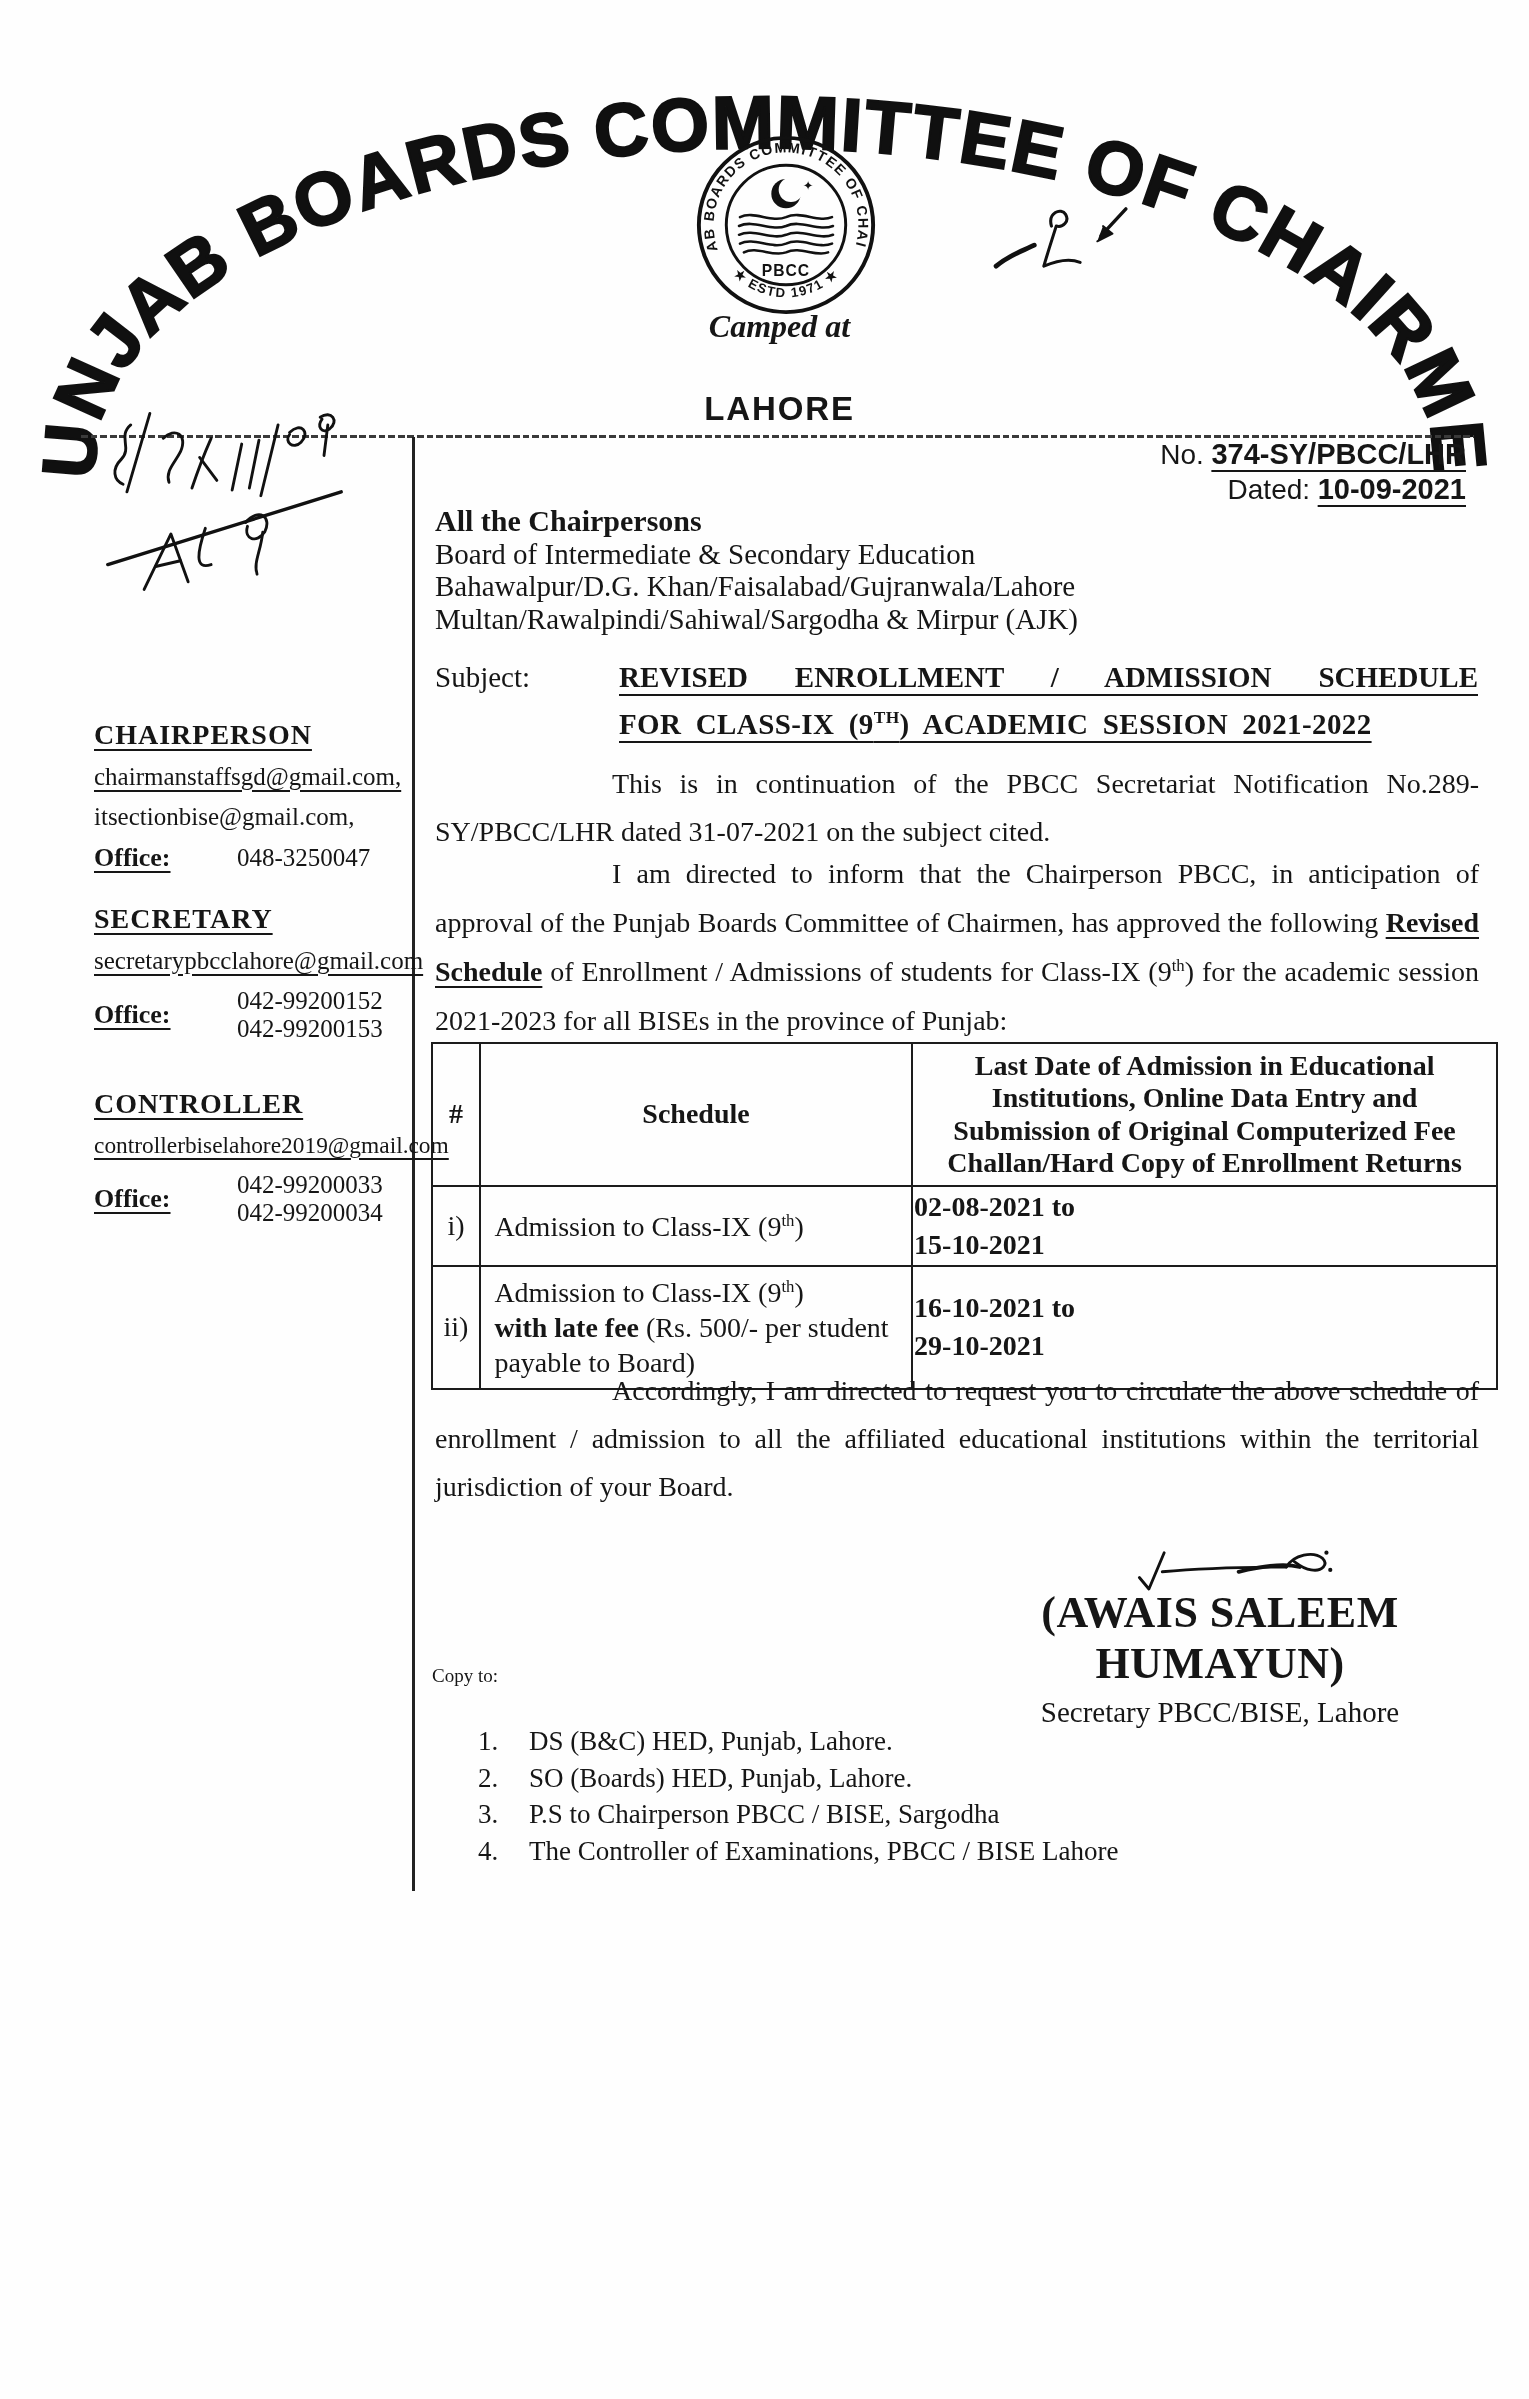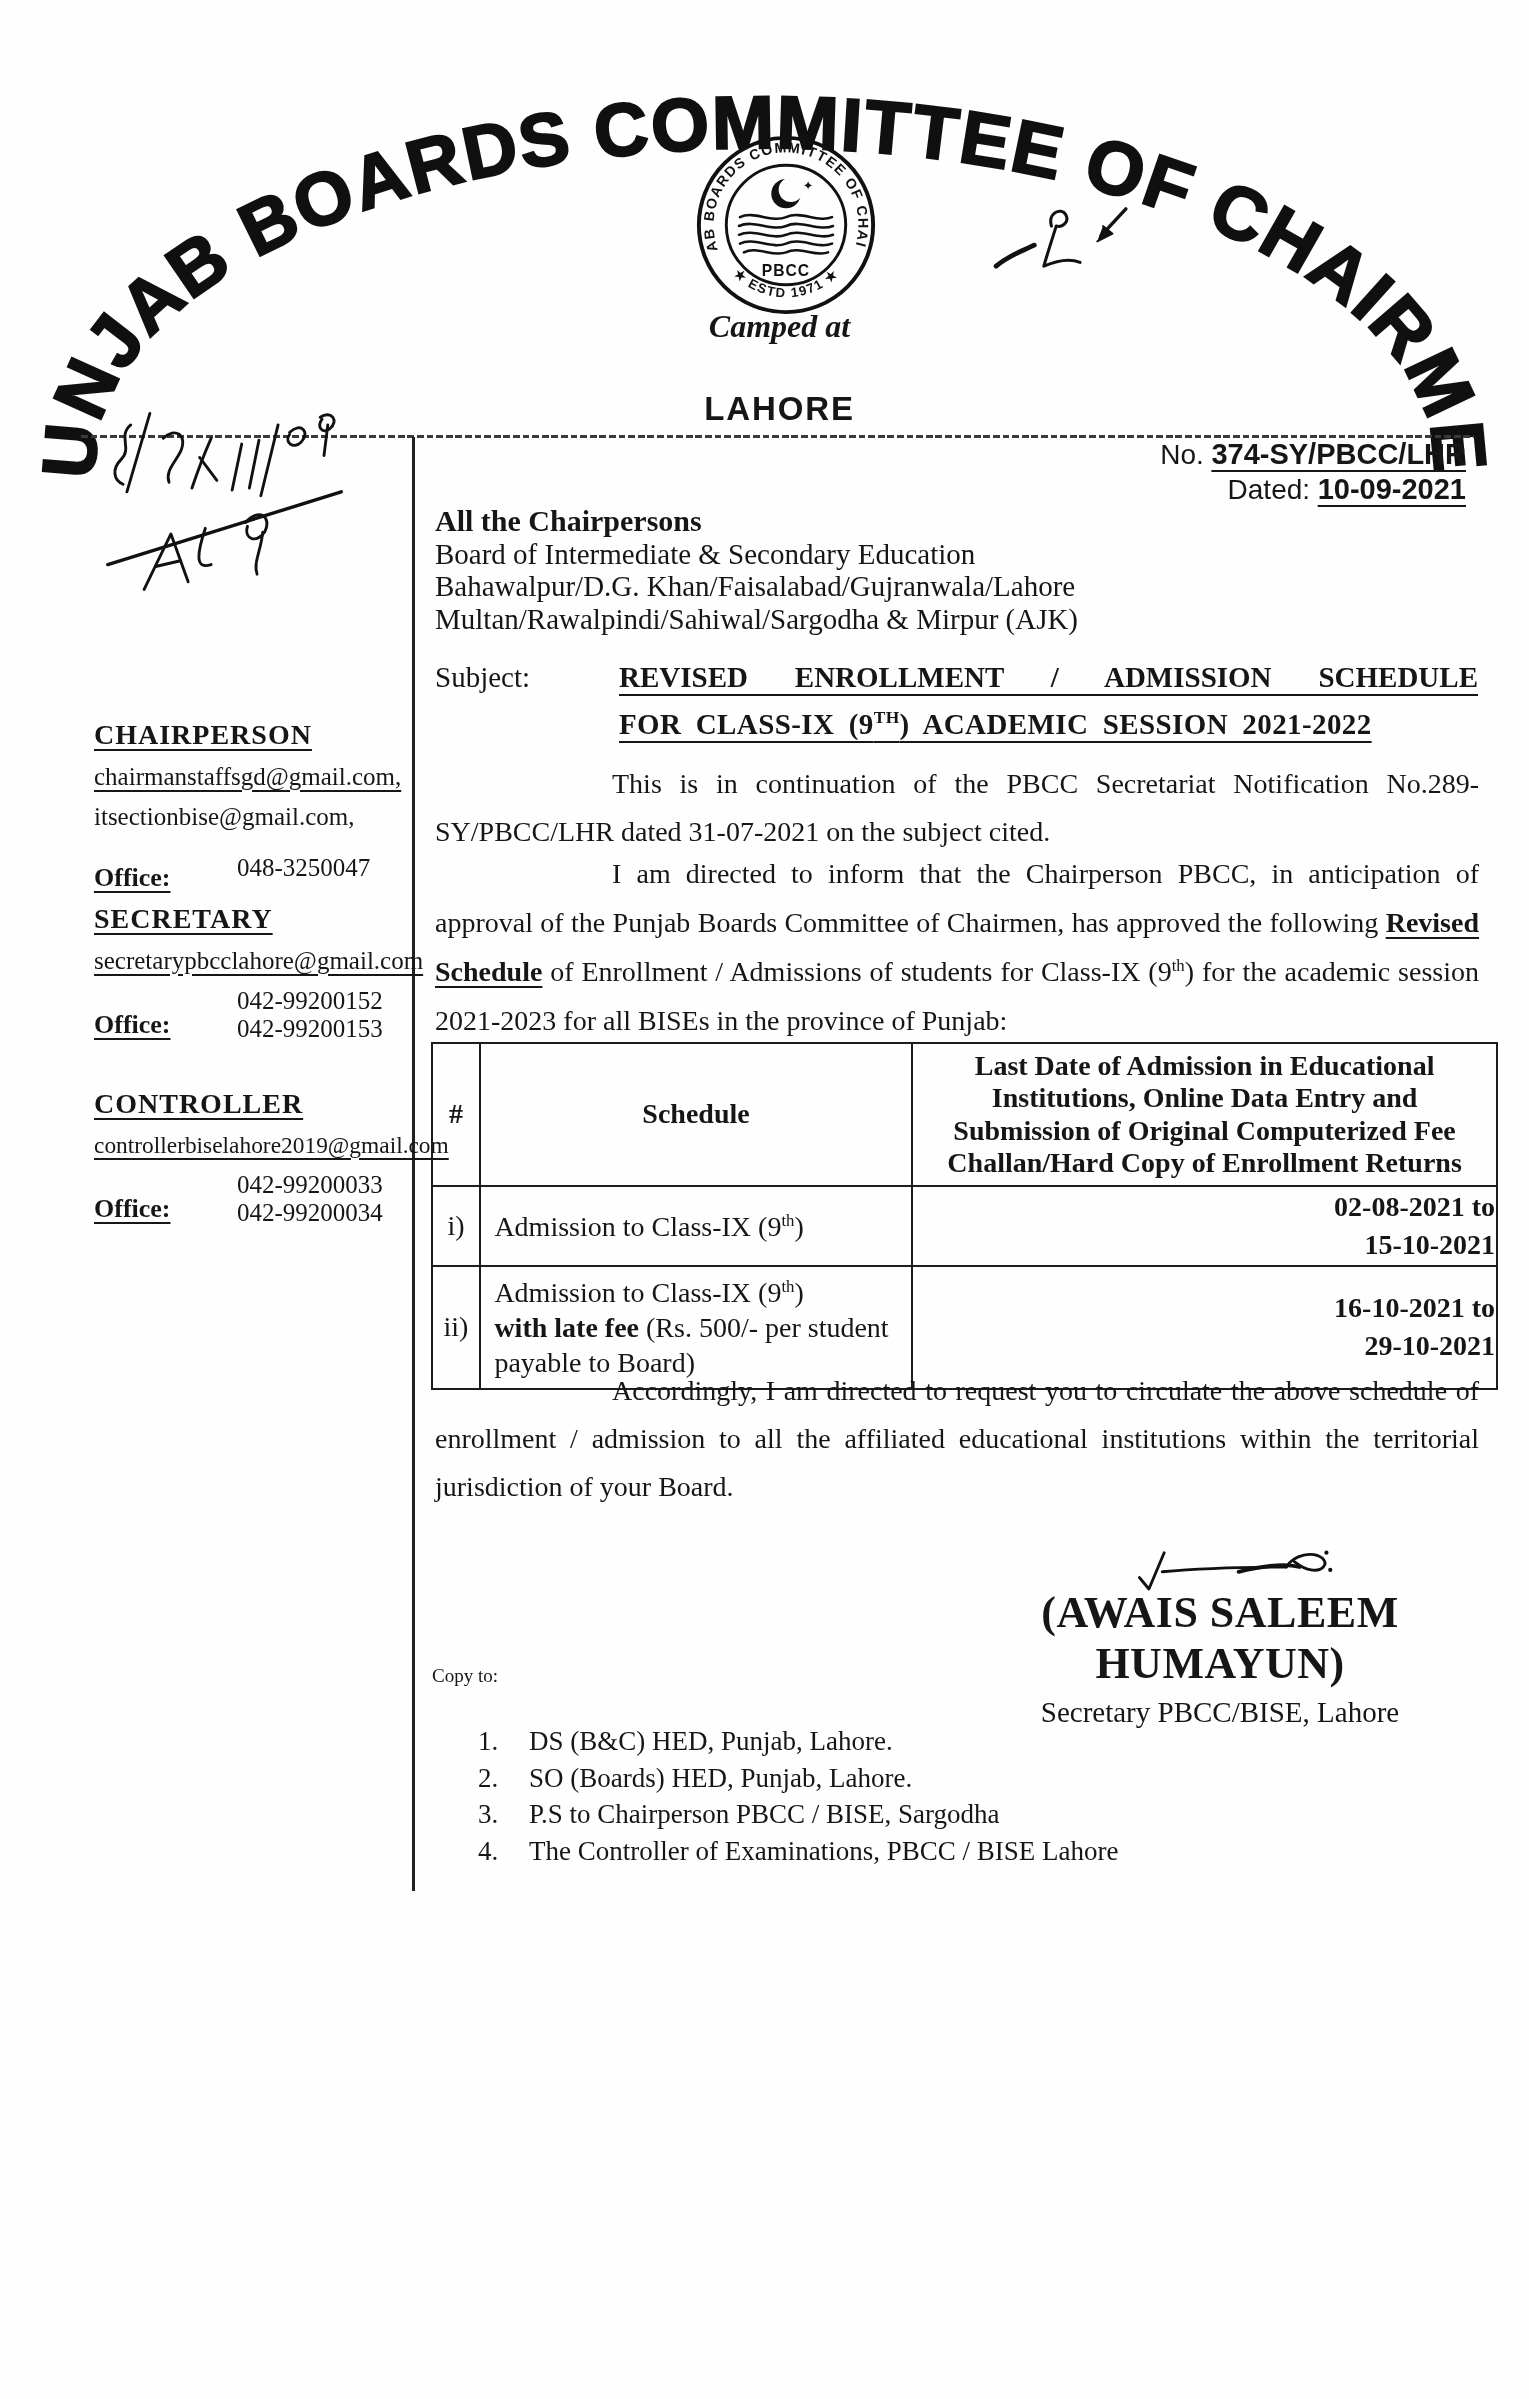--- a/index.html
+++ b/index.html
@@ -27,21 +27,21 @@
           text-decoration:underline;text-underline-offset:5.7px;text-decoration-thickness:2.4px;margin-left:7.6px;}
   .reflab{font-family:"Liberation Sans",sans-serif;}
   .vline{left:412px;top:437px;width:2.9px;height:1454px;background:#222;}
   
   .side{left:94px;width:306px;font-size:25px;}
   .side .title{font-size:28px;font-weight:bold;letter-spacing:1px;margin-bottom:11.5px;
     text-decoration:underline;text-underline-offset:4.8px;text-decoration-thickness:2.4px;}
   .side .mail{margin-bottom:12.4px;}
   .officerow{display:flex;align-items:center;}
   .officerow .olab{font-weight:bold;font-size:26px;width:143px;
-    text-decoration:underline;text-underline-offset:4.8px;text-decoration-thickness:2.4px;margin-top:20px;}
+    text-decoration:underline;text-underline-offset:4.8px;text-decoration-thickness:2.4px;}
   .phones{font-size:25px;line-height:28px;}
   
   .addr{left:435px;top:505px;width:956px;font-size:29px;line-height:32.5px;}
   .addr .l1{font-size:30px;font-weight:bold;}
   .subjrow{left:435px;top:661px;width:1044px;display:flex;}
   .subjlab{font-size:29px;width:184px;flex:none;}
   .subjtext{width:859px;font-size:29px;font-weight:bold;}
   .subj1{text-align:justify;text-align-last:justify;text-decoration:underline;
          text-underline-offset:6.7px;text-decoration-thickness:2.4px;margin-bottom:14.3px;}
   .subj2{word-spacing:6.7px;letter-spacing:0.4px;text-decoration:underline;
@@ -52,21 +52,21 @@
   .p2{top:849px;line-height:49px;text-indent:177px;}
   .p3{top:1367px;line-height:48px;text-indent:177px;}
   .emph{font-weight:bold;text-decoration:underline;text-underline-offset:4.8px;text-decoration-thickness:2.4px;}
   
   .sched{left:431px;top:1042px;border-collapse:collapse;table-layout:fixed;}
   .sched th,.sched td{border:2.4px solid #1c1c1c;font-size:28px;vertical-align:middle;}
   .sched th{padding:5.7px 7.6px;line-height:32.5px;}
   .th-last{font-size:27px;}
   .c-num{text-align:center;width:44px;}
   .c-desc{width:411px;padding:7.6px 5.7px 7.6px 13.4px;line-height:35px;}
-  .c-date{width:581px;text-align:right;font-weight:bold;line-height:38px;}
+  .c-date{width:581px;text-align:left;font-weight:bold;line-height:38px;}
   .hrow{height:130px;}
   .r1{height:59px;}
   .r2{height:92px;}
   
   .sigblock{left:965px;top:1587px;width:510px;text-align:center;}
   .signame{font-size:44px;font-weight:bold;letter-spacing:0.5px;}
   .sigtitle{font-size:29px;margin-top:6.7px;}
   .copylab{left:432px;top:1665px;font-size:19px;}
   .copylist{left:478px;top:1726px;font-size:27px;}
   .copyitem{display:flex;line-height:30px;margin-bottom:6.7px;}

